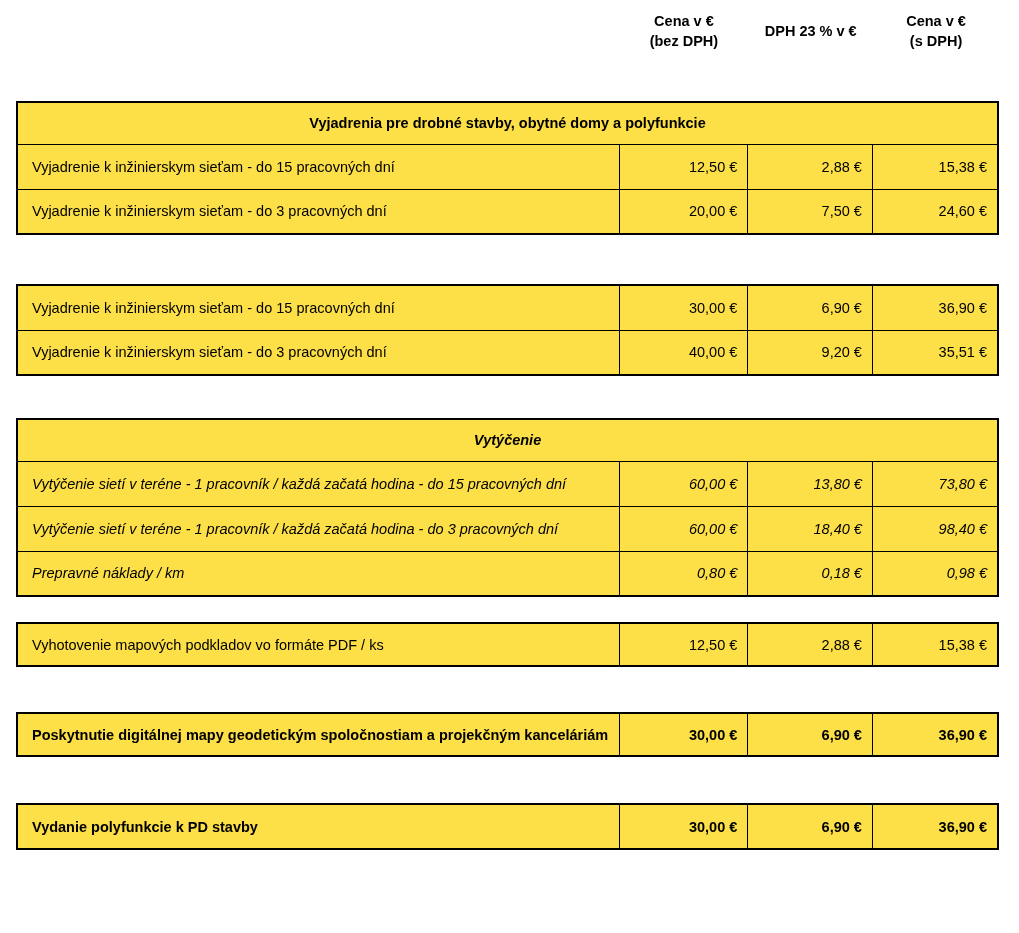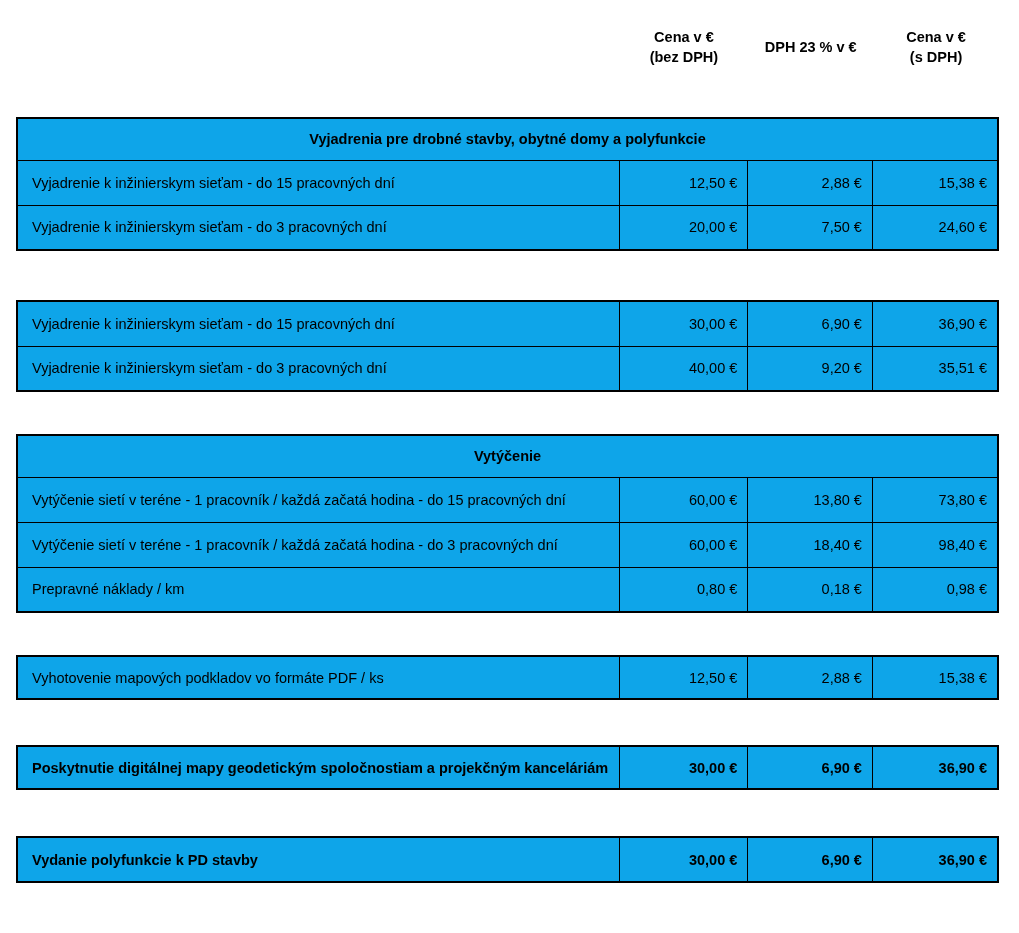--- a/index.html
+++ b/index.html
@@ -5,21 +5,21 @@
   * { margin: 0; padding: 0; box-sizing: border-box; }
   html, body {
     background: #ffffff;
     font-family: "Liberation Sans", "DejaVu Sans", sans-serif;
     color: #000000;
     width: 1019px;
   }
   .page {
     width: 983px;
     margin-left: 16px;
-    padding-top: 22px;
+    padding-top: 6px;
   }
 
   
   .col-headers {
     display: flex;
     height: 50px;
     margin-bottom: 45px;
     font-weight: bold;
     font-size: 14.5px;
     line-height: 20px;
@@ -35,41 +35,41 @@
   .ch.c2 { width: 13.1%; }
   .ch.c3 { width: 12.7%; }
   .ch.c4 { width: 12.8%; }
 
   
   table.pt {
     width: 100%;
     border-collapse: collapse;
     table-layout: fixed;
     font-size: 14.5px;
-    background: #0ea5e9;
+    background: #fde047;
     border: 2px solid #000000;
   }
   table.pt td {
     border: 1px solid #000000;
     height: 45px;
     vertical-align: middle;
     padding: 0 10px;
   }
   table.pt td.section {
     text-align: center;
     font-weight: bold;
     height: 42px;
   }
   table.pt td.d { text-align: left; padding-left: 14px; }
   table.pt td.n { text-align: right; padding-right: 10px; }
   table.pt.bold td { font-weight: bold; }
 
   .gap-a { margin-bottom: 49px; }
   .gap-b { margin-bottom: 42px; }
-  .gap-c { margin-bottom: 42px; }
+  .gap-c { margin-bottom: 25px; font-style: italic; }
   .gap-d { margin-bottom: 45px; }
   .gap-e { margin-bottom: 46px; }
   table.single td { height: 43px; }
 </style>
 </head>
 <body>
 
 <div class="page">
 
   <div class="col-headers">

